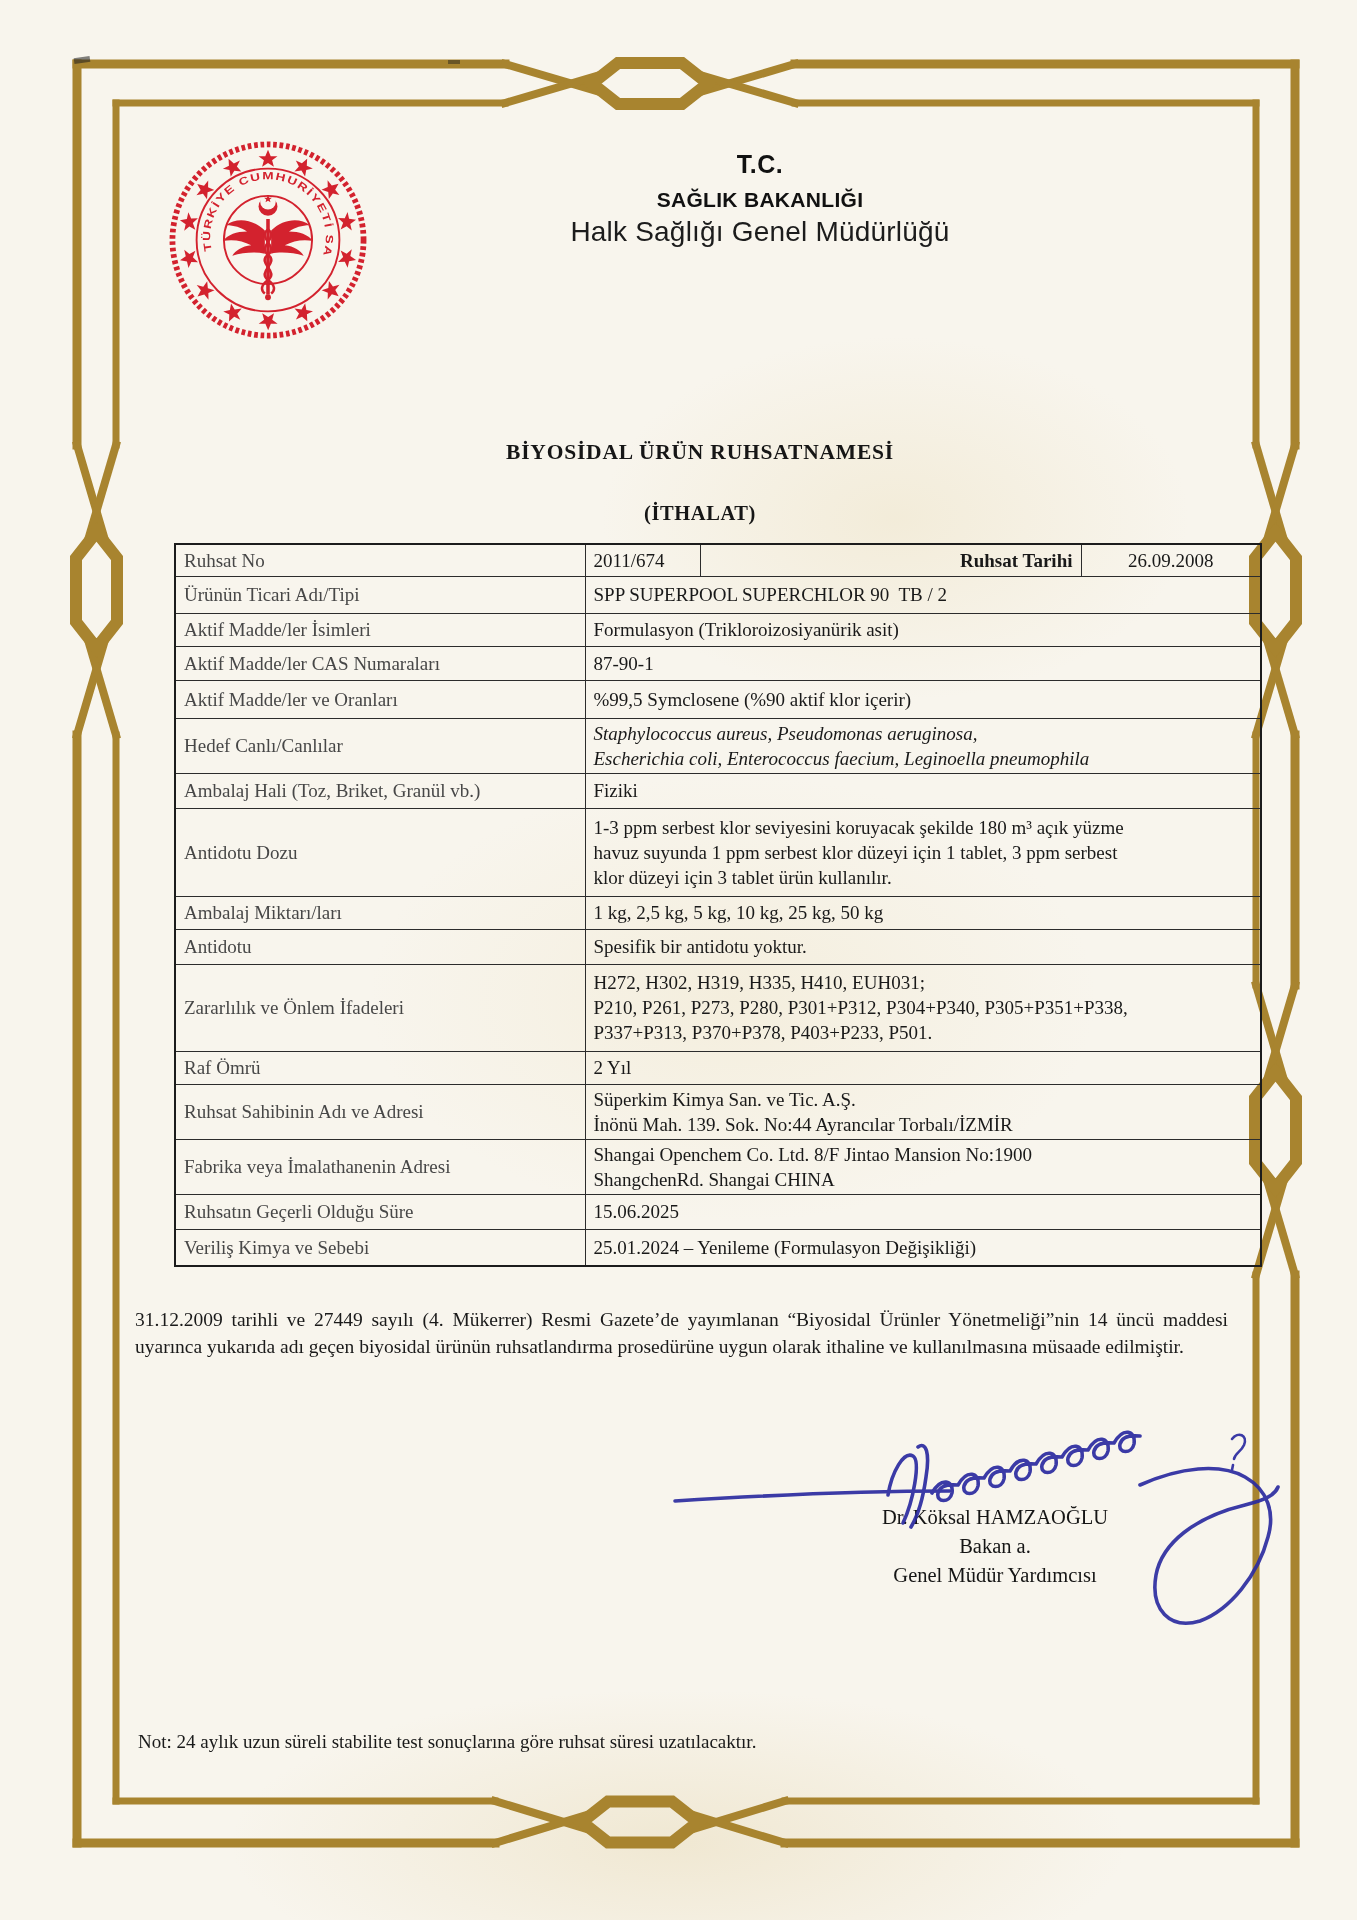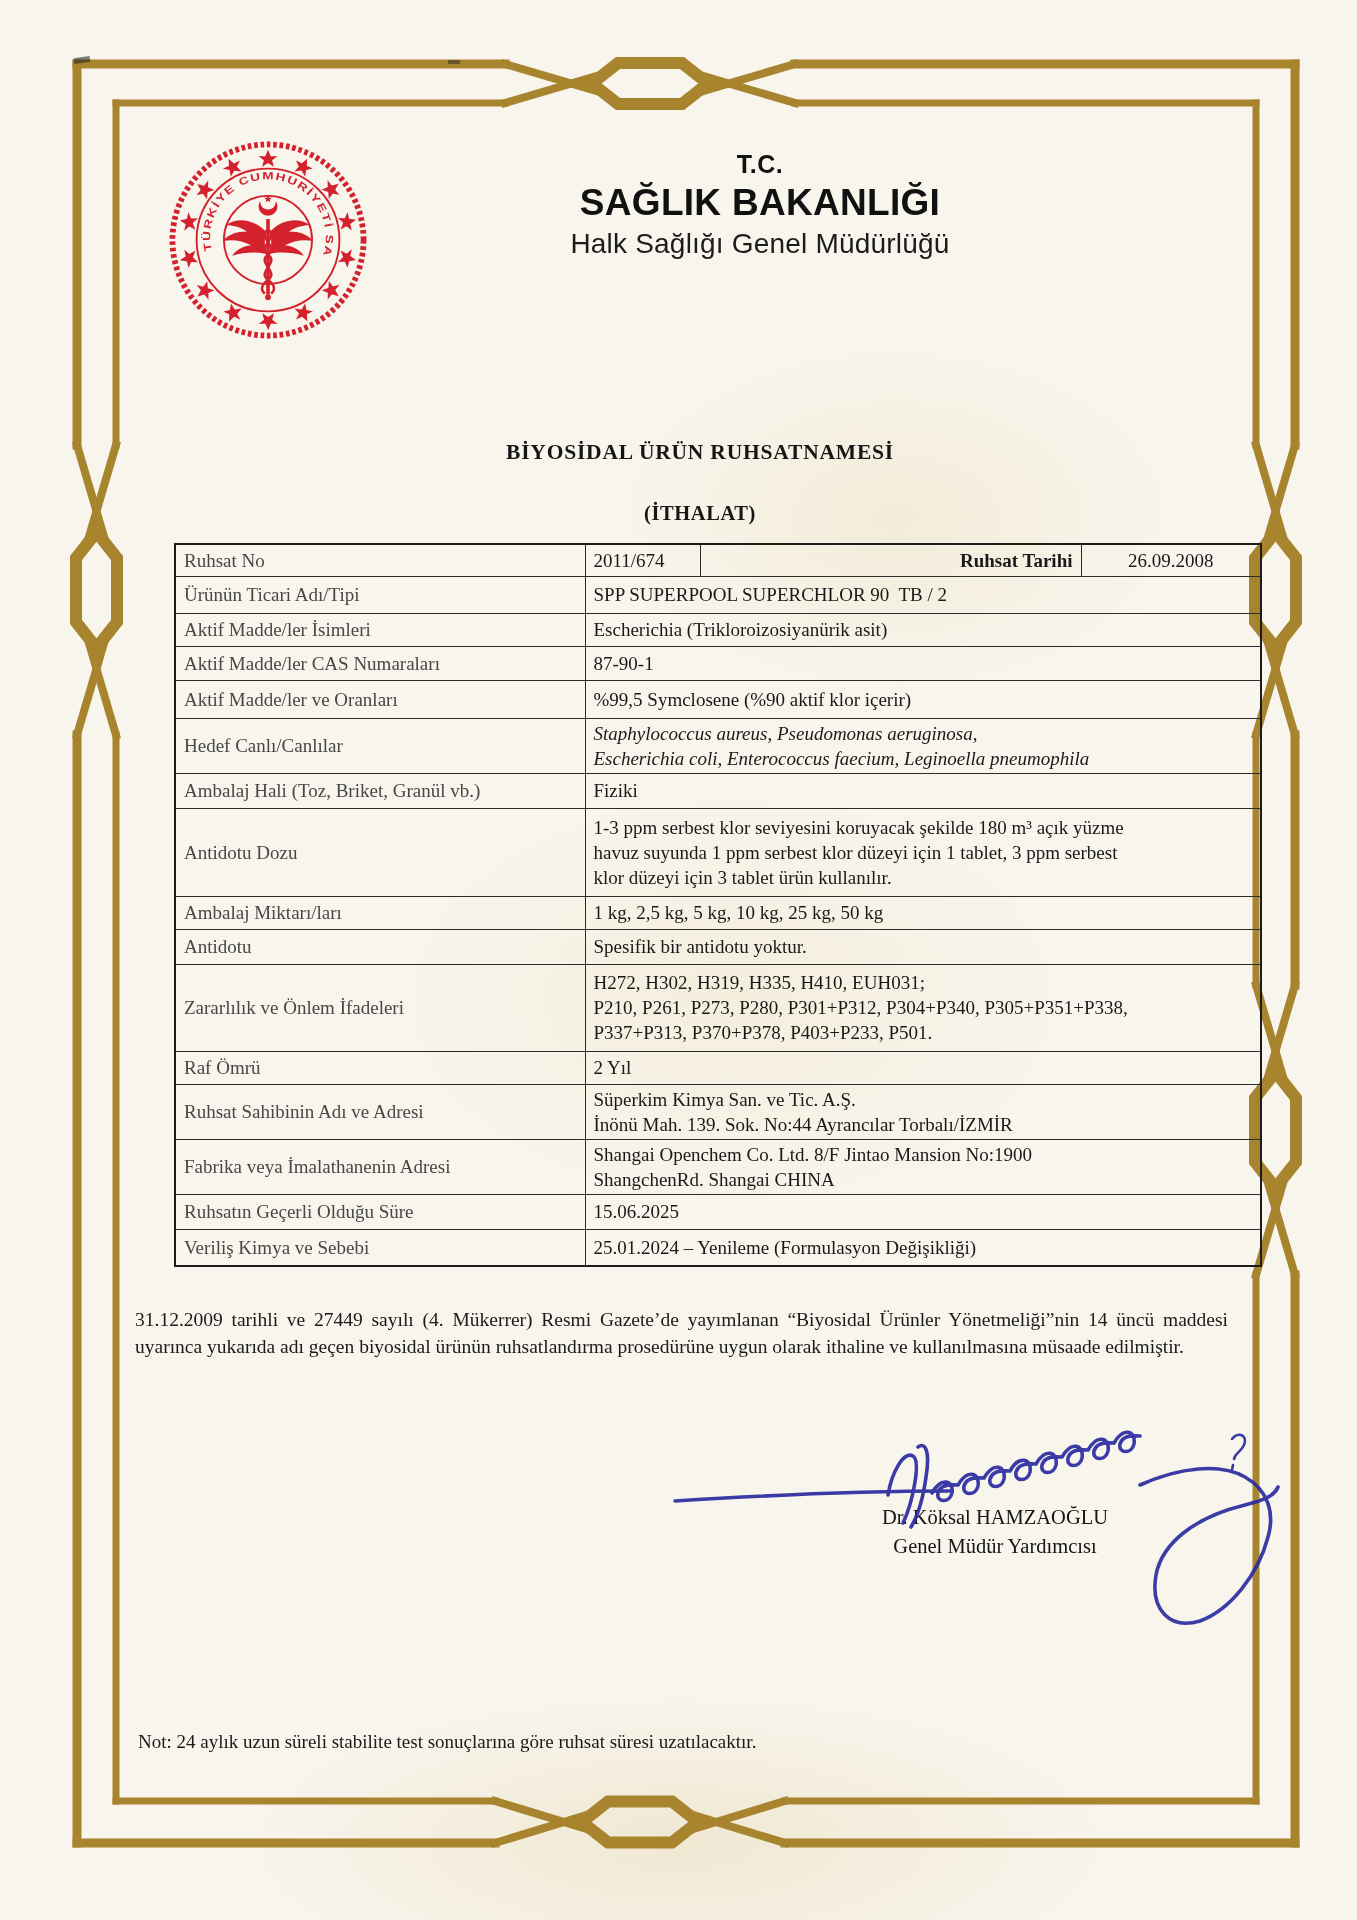--- a/index.html
+++ b/index.html
@@ -20,21 +20,21 @@
   .frame-svg{position:absolute;left:0;top:0;}
   .artifact{position:absolute;background:#1d1d1d;}
 
   
   .emblem{position:absolute;left:163px;top:135px;width:210px;height:210px;}
   .header-text{
     position:absolute;left:545px;top:150px;width:430px;
     text-align:center;font-family:"Liberation Sans", sans-serif;color:#111;
   }
   .h-tc{font-size:25px;font-weight:bold;letter-spacing:0.5px;}
-  .h-min{font-size:37px;font-weight:bold;letter-spacing:0.3px;margin-top:3px;}
+  .h-min{font-size:21px;font-weight:bold;letter-spacing:0.3px;margin-top:9px;}
   .h-dir{font-size:28px;font-weight:400;letter-spacing:0.2px;margin-top:4px;color:#1c1c1c;}
 
   
   .title-wrap{position:absolute;left:60px;top:440px;width:1280px;text-align:center;color:#161616;}
   .t-main{font-size:21.5px;font-weight:bold;letter-spacing:0.8px;}
   .t-sub{font-size:20.5px;font-weight:bold;letter-spacing:0.6px;margin-top:37px;}
 
   
   table.lic{
     position:absolute;left:134px;top:543px;width:1086px;
@@ -224,21 +224,21 @@
       <td class="c-no">2011/674</td>
       <td class="c-datelbl">Ruhsat Tarihi</td>
       <td class="c-date">26.09.2008</td>
     </tr>
     <tr style="height:37px">
           <td class="lbl">Ürünün Ticari Adı/Tipi</td>
           <td colspan="3"><span class="val">SPP SUPERPOOL SUPERCHLOR 90  TB / 2</span></td>
         </tr>
     <tr style="height:33px">
           <td class="lbl">Aktif Madde/ler İsimleri</td>
-          <td colspan="3"><span class="val">Escherichia (Trikloroizosiyanürik asit)</span></td>
+          <td colspan="3"><span class="val">Formulasyon (Trikloroizosiyanürik asit)</span></td>
         </tr>
     <tr style="height:34px">
           <td class="lbl">Aktif Madde/ler CAS Numaraları</td>
           <td colspan="3"><span class="val">87-90-1</span></td>
         </tr>
     <tr style="height:38px">
           <td class="lbl">Aktif Madde/ler ve Oranları</td>
           <td colspan="3"><span class="val">%99,5 Symclosene (%90 aktif klor içerir)</span></td>
         </tr>
     <tr style="height:52px">
@@ -292,20 +292,21 @@
           <td class="lbl">Veriliş Kimya ve Sebebi</td>
           <td colspan="3"><span class="val">25.01.2024 – Yenileme (Formulasyon Değişikliği)</span></td>
         </tr>
   </tbody>
     </table>
 
   <p class="decree">31.12.2009 tarihli ve 27449 sayılı (4. Mükerrer) Resmi Gazete’de yayımlanan “Biyosidal Ürünler Yönetmeliği”nin 14 üncü maddesi uyarınca yukarıda adı geçen biyosidal ürünün ruhsatlandırma prosedürüne uygun olarak ithaline ve kullanılmasına müsaade edilmiştir.</p>
 
   <div class="sig-text">
     <div>Dr. Köksal HAMZAOĞLU</div>
+    <div>Bakan a.</div>
     <div>Genel Müdür Yardımcısı</div>
   </div>
   <svg class="sig-svg" viewBox="0 0 680 215">
     <g stroke="#2b2ba0" stroke-width="3.6" fill="none" stroke-linecap="round" stroke-linejoin="round" opacity="0.92">
       <path d="M55,76 C150,70 240,66 330,66"></path>
       <path d="M268,70 C272,46 284,26 293,31 C301,36 293,77 283,98"></path>
       <path d="M298,22 C306,16 310,28 306,52 C303,74 297,92 291,102"></path>
       <path d="M312,68 c9,-16 22,-13 20,0 c-2,10 -16,10 -14,0 c2,-8 10,-9 20,-8 c9,-16 22,-13 20,1 c-2,10 -16,10 -14,0 c2,-8 10,-9 20,-8 c9,-16 22,-13 20,1 c-2,10 -16,10 -14,0 c2,-8 10,-9 20,-8 c9,-16 22,-13 20,1 c-2,10 -16,10 -14,0 c2,-8 10,-9 20,-8 c9,-16 22,-13 20,1 c-2,10 -16,10 -14,0 c2,-8 10,-9 20,-8 c9,-16 22,-13 20,1 c-2,10 -16,10 -14,0 c2,-8 10,-9 20,-8 c9,-16 22,-13 20,1 c-2,10 -16,10 -14,0 c2,-8 10,-9 20,-8 c9,-16 22,-13 20,1 c-2,10 -16,10 -14,0 c2,-8 10,-9 20,-8"></path>
       <path d="M520,60 C560,42 600,38 625,52 C648,65 655,88 648,112 C638,150 610,185 580,196 C550,205 530,185 536,150 C542,118 575,92 625,80 C645,75 655,70 658,62"></path>
       <path stroke-width="2.6" d="M612,14 c6,-8 16,-4 12,6 c-3,7 -9,8 -10,14"></path>

